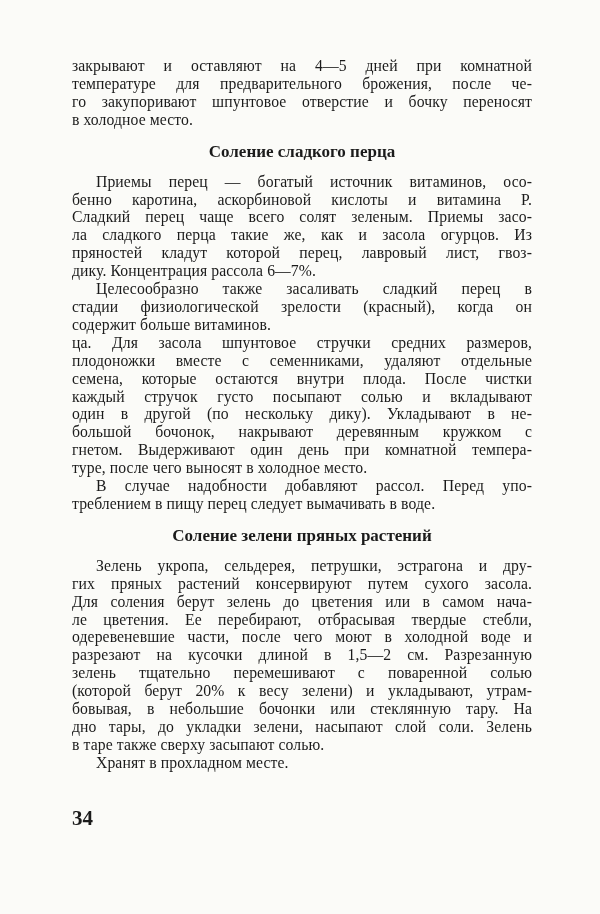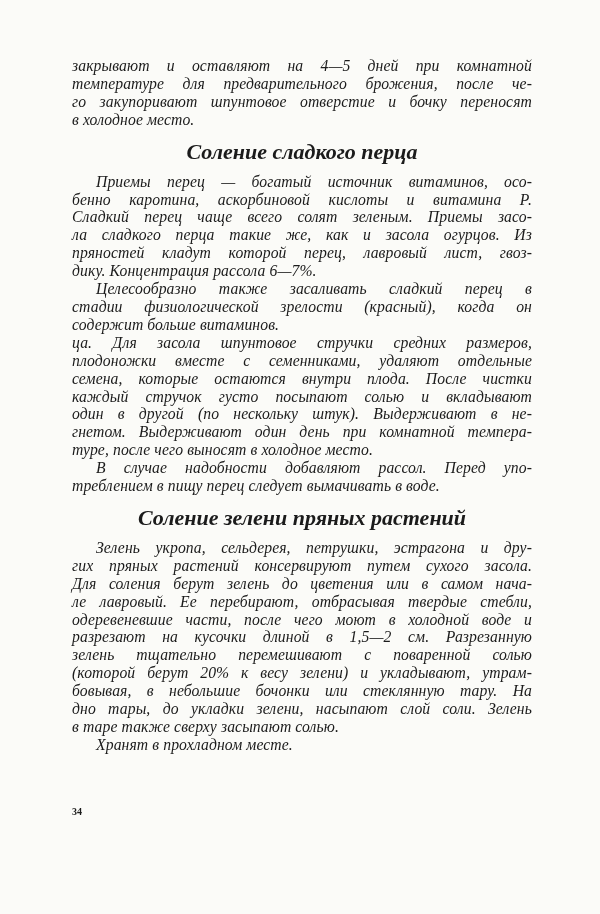--- a/index.html
+++ b/index.html
@@ -8,45 +8,44 @@
     height: 914px;
     position: relative;
     overflow: hidden;
     font-family: "Liberation Serif", serif;
   }
   .text-column {
     position: absolute;
     left: 72px;
     top: 57px;
     width: 460px;
-    font-style: italic;
   }
   .line {
     font-size: 15.7px;
     line-height: 17.9px;
     letter-spacing: 0.1px;
     text-align: justify;
     text-align-last: justify;
     text-justify: inter-word;
   }
   .line.first { text-indent: 24px; }
   .line.last  { text-align-last: left; }
   .heading {
-    font-size: 22px;
+    font-size: 17px;
     font-weight: bold;
     line-height: 20px;
     text-align: center;
     text-align-last: center;
     margin: 13px 0 11px 0;
   }
   .page-number {
     position: absolute;
     left: 72px;
     top: 806px;
-    font-size: 10px;
+    font-size: 21px;
     font-weight: bold;
   }
 </style>
 </head>
 <body>
 
 <div class="page" style="background: rgb(251, 251, 248); color: rgb(27, 27, 27);">
   <div class="text-column">
       <div class="par">
         <div class="line">закрывают и оставляют на 4—5 дней при комнатной</div>
@@ -66,34 +65,35 @@
       <div class="par">
         <div class="line first">Целесообразно также засаливать сладкий перец в</div>
         <div class="line">стадии физиологической зрелости (красный), когда он</div>
         <div class="line last">содержит больше витаминов.</div>
       </div>
       <div class="par">
         <div class="line">ца. Для засола шпунтовое стручки средних размеров,</div>
         <div class="line">плодоножки вместе с семенниками, удаляют отдельные</div>
         <div class="line">семена, которые остаются внутри плода. После чистки</div>
         <div class="line">каждый стручок густо посыпают солью и вкладывают</div>
-        <div class="line">один в другой (по нескольку штук). Выдерживают в не-</div>
+        <div class="line">один в другой (по нескольку дику). Укладывают в не-</div>
+        <div class="line">большой бочонок, накрывают деревянным кружком с</div>
         <div class="line">гнетом. Выдерживают один день при комнатной темпера-</div>
         <div class="line last">туре, после чего выносят в холодное место.</div>
       </div>
       <div class="par">
         <div class="line first">В случае надобности добавляют рассол. Перед упо-</div>
         <div class="line last">треблением в пищу перец следует вымачивать в воде.</div>
       </div>
       <div class="heading">Соление зелени пряных растений</div>
       <div class="par">
         <div class="line first">Зелень укропа, сельдерея, петрушки, эстрагона и дру-</div>
         <div class="line">гих пряных растений консервируют путем сухого засола.</div>
         <div class="line">Для соления берут зелень до цветения или в самом нача-</div>
-        <div class="line">ле лавровый. Ее перебирают, отбрасывая твердые стебли,</div>
+        <div class="line">ле цветения. Ее перебирают, отбрасывая твердые стебли,</div>
         <div class="line">одеревеневшие части, после чего моют в холодной воде и</div>
         <div class="line">разрезают на кусочки длиной в 1,5—2 см. Разрезанную</div>
         <div class="line">зелень тщательно перемешивают с поваренной солью</div>
         <div class="line">(которой берут 20% к весу зелени) и укладывают, утрам-</div>
         <div class="line">бовывая, в небольшие бочонки или стеклянную тару. На</div>
         <div class="line">дно тары, до укладки зелени, насыпают слой соли. Зелень</div>
         <div class="line last">в таре также сверху засыпают солью.</div>
       </div>
       <div class="par">
         <div class="line first last">Хранят в прохладном месте.</div>

